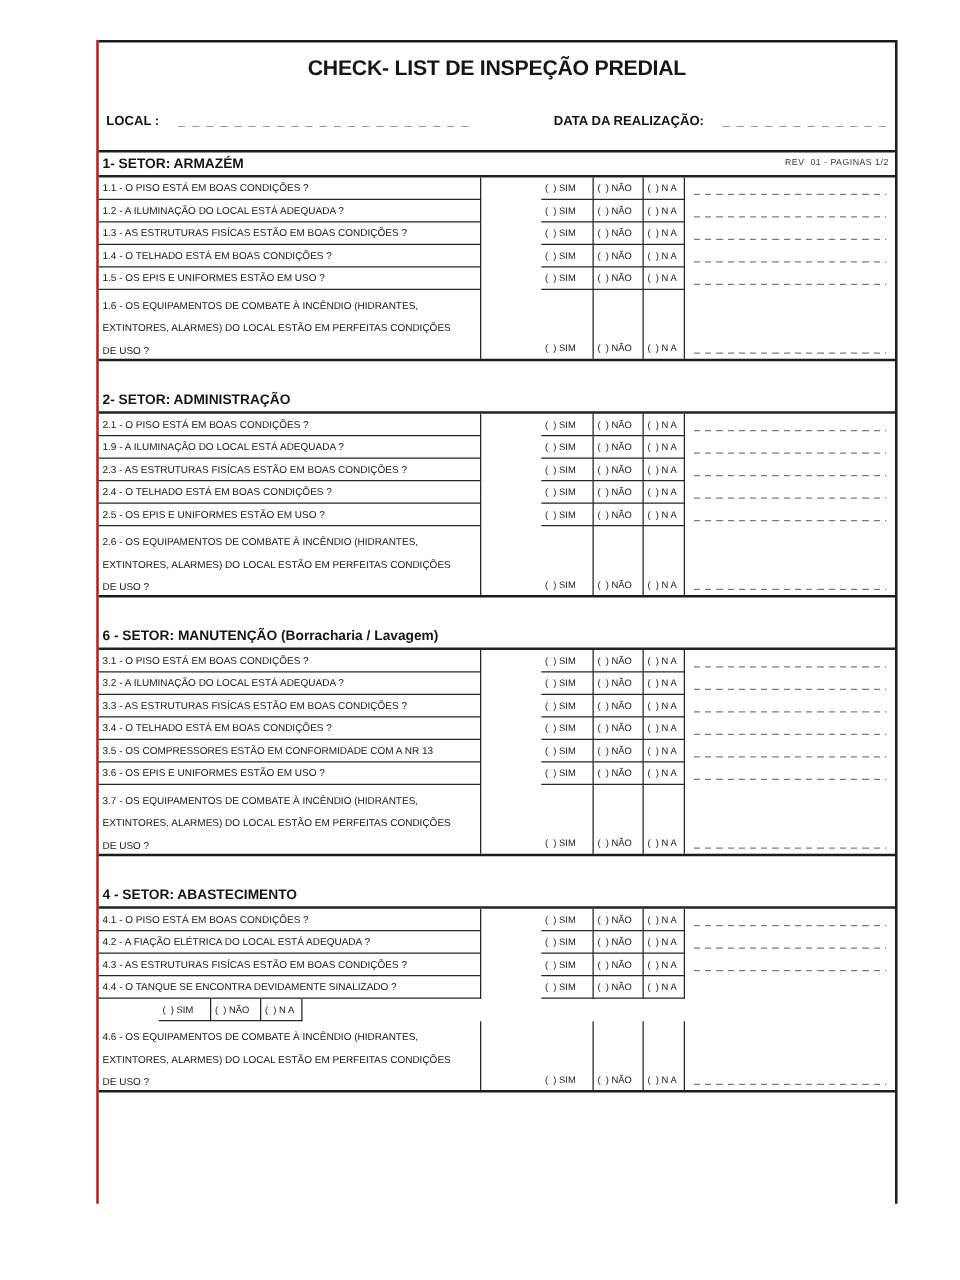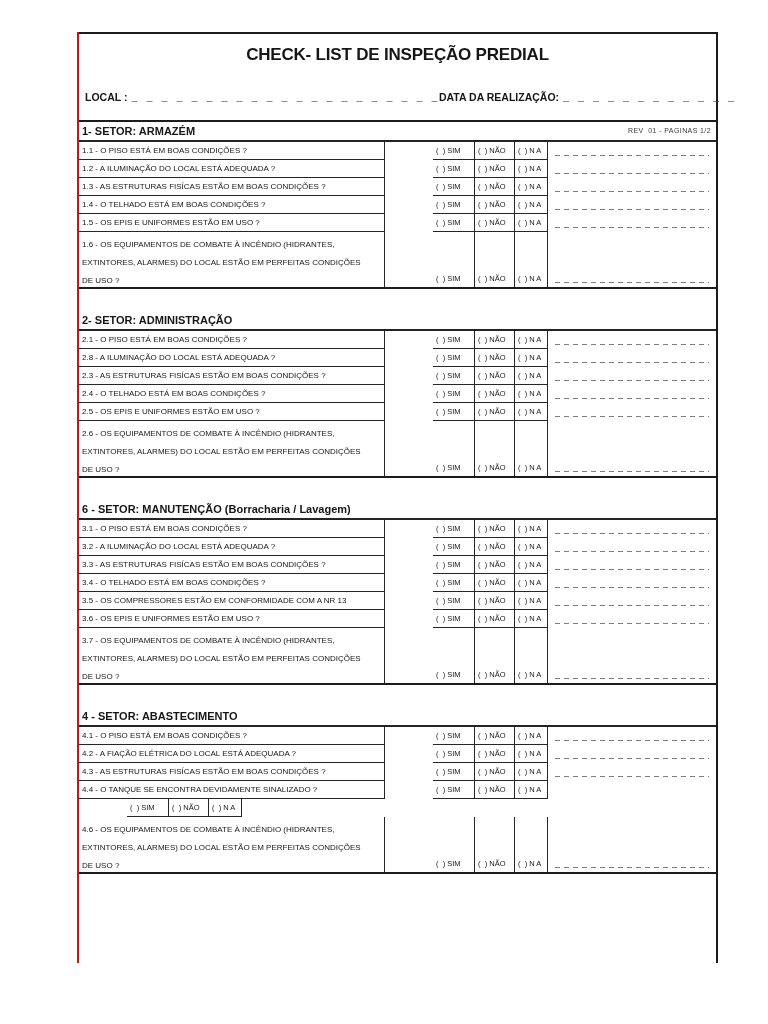--- a/index.html
+++ b/index.html
@@ -10,21 +10,21 @@
 
   
   .header-box { height:90px; border-top:2px solid #1c1c1c; border-bottom:2px solid #1c1c1c;
     padding:11px 6px 0 6px; }
   .doc-title { text-align:center; font-weight:bold; font-size:17px; letter-spacing:-0.2px;
     line-height:19px; }
   .fields-row { margin-top:27px; display:flex; align-items:baseline; }
   .field-group { display:flex; align-items:baseline; }
   .field-label { font-weight:bold; font-size:10.5px; white-space:pre; }
   .field-blank { font-size:10px; font-weight:bold; letter-spacing:1.5px; white-space:pre;
-    margin-left:4px; color:#2b2b2b;font-family:Liberation Mono, monospace; }
+    margin-left:15px; color:#2b2b2b; }
   .field-local { width:380px; }
 
   
   .section-header { height:20px; border-bottom:2px solid #242424; display:flex;
     align-items:center; justify-content:space-between; padding:0 5px 1px 3px;gap:34px; }
   .section-title { font-weight:bold; font-size:11px; }
   .section-rev { font-size:7px; color:#3a3a3a; letter-spacing:0.4px; white-space:pre; }
   .section-gap { height:22px; }
 
   .rows { border-bottom:2px solid #1c1c1c; }
@@ -148,21 +148,21 @@
     <div class="cell q">2.1 - O PISO ESTÁ EM BOAS CONDIÇÕES ?</div>
     <div class="cell opt sim">(  ) SIM</div>
     <div class="cell opt nao">(  ) NÃO</div>
     <div class="cell opt na">(  ) N A</div>
     <div class="cell obs">
       <div class="dash"></div>
     </div>
   </div>
 
   <div class="row">
-    <div class="cell q">2.8 - A ILUMINAÇÃO DO LOCAL ESTÁ ADEQUADA ?</div>
+    <div class="cell q">1.9 - A ILUMINAÇÃO DO LOCAL ESTÁ ADEQUADA ?</div>
     <div class="cell opt sim">(  ) SIM</div>
     <div class="cell opt nao">(  ) NÃO</div>
     <div class="cell opt na">(  ) N A</div>
     <div class="cell obs">
       <div class="dash"></div>
     </div>
   </div>
 
   <div class="row">
     <div class="cell q">2.3 - AS ESTRUTURAS FISÍCAS ESTÃO EM BOAS CONDIÇÕES ?</div>

